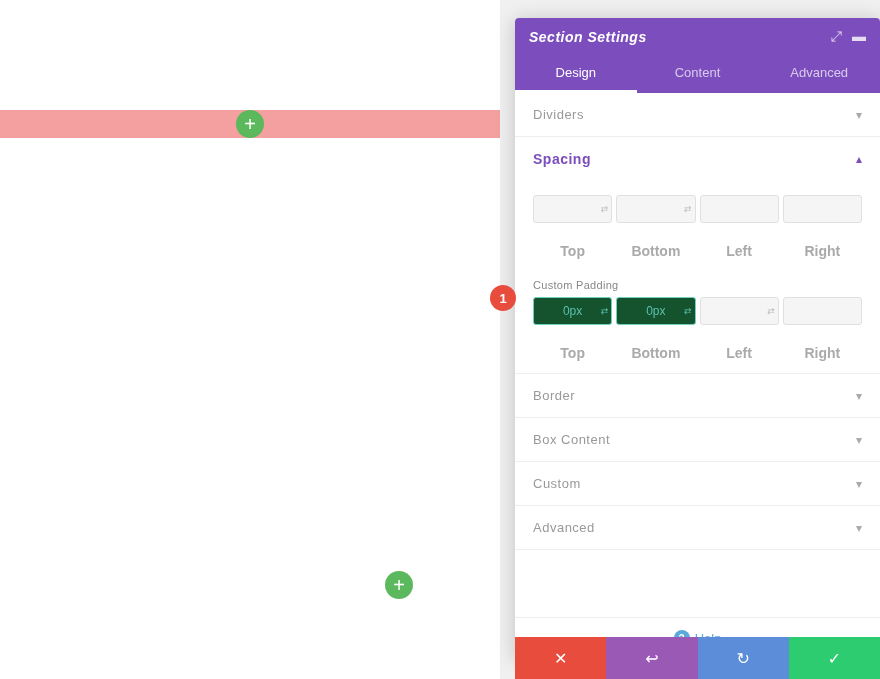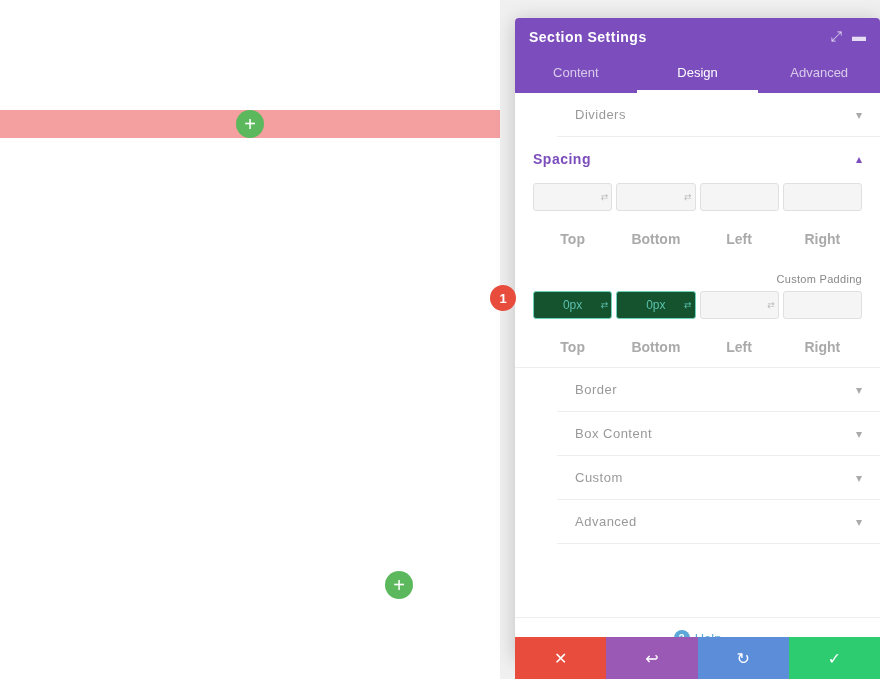--- a/index.html
+++ b/index.html
@@ -93,20 +93,21 @@
       padding: 10px 14px;
       display: flex;
       align-items: center;
       justify-content: space-between;
     }
 
     .panel-title {
       font-size: 14px;
       font-weight: 600;
       letter-spacing: 0.5px;
+      font-style: italic;
     }
 
     .panel-header-icons {
       display: flex;
       gap: 10px;
     }
 
     .panel-header-icon {
       color: rgba(255,255,255,0.8);
       cursor: pointer;
@@ -151,21 +152,20 @@
     }
 
     
     .section-row {
       border-bottom: 1px solid #eee;
       padding: 14px 18px;
       display: flex;
       align-items: center;
       justify-content: space-between;
       cursor: pointer;
-      margin-left: 42px;
     }
 
     .section-label {
       font-size: 13px;
       color: #999;
       letter-spacing: 0.5px;
     }
 
     .chevron {
       font-size: 12px;
@@ -175,21 +175,21 @@
     
     .spacing-section {
       padding: 14px 18px 10px;
       border-bottom: 1px solid #eee;
     }
 
     .spacing-section-header {
       display: flex;
       align-items: center;
       justify-content: space-between;
-      margin-bottom: 16px;
+      margin-bottom: 28px;
     }
 
     .spacing-title {
       font-size: 14px;
       font-weight: 700;
       color: #7c4dbc;
       letter-spacing: 0.5px;
     }
 
     .sub-label {
@@ -344,22 +344,22 @@
 
   <div class="panel-header">
     <span class="panel-title">Section Settings</span>
     <div class="panel-header-icons">
       <span class="panel-header-icon">⤢</span>
       <span class="panel-header-icon">▬</span>
     </div>
   </div>
 
   <div class="panel-tabs">
+    <div class="panel-tab active">Design</div>
     <div class="panel-tab">Content</div>
-    <div class="panel-tab active">Design</div>
     <div class="panel-tab">Advanced</div>
   </div>
 
   <div class="panel-content">
 
     <div class="section-row">
       <span class="section-label">Dividers</span>
       <span class="chevron">▾</span>
     </div>
 
@@ -385,21 +385,21 @@
         <div class="margin-cell">
           <div class="field-input"></div>
           <span class="field-label">Left</span>
         </div>
         <div class="margin-cell">
           <div class="field-input"></div>
           <span class="field-label">Right</span>
         </div>
       </div>
 
-      <div class="sub-label" style="margin-top:26px;text-align:right;">Custom Padding</div>
+      <div class="sub-label" style="margin-top:20px;">Custom Padding</div>
       <div class="padding-row">
         <div class="padding-cell">
           <div class="field-input teal-input">
             <span style="font-size:12px;">0px</span>
             <span class="field-link teal">⇄</span>
           </div>
           <span class="field-label">Top</span>
         </div>
         <div class="padding-cell">
           <div class="field-input teal-input">

